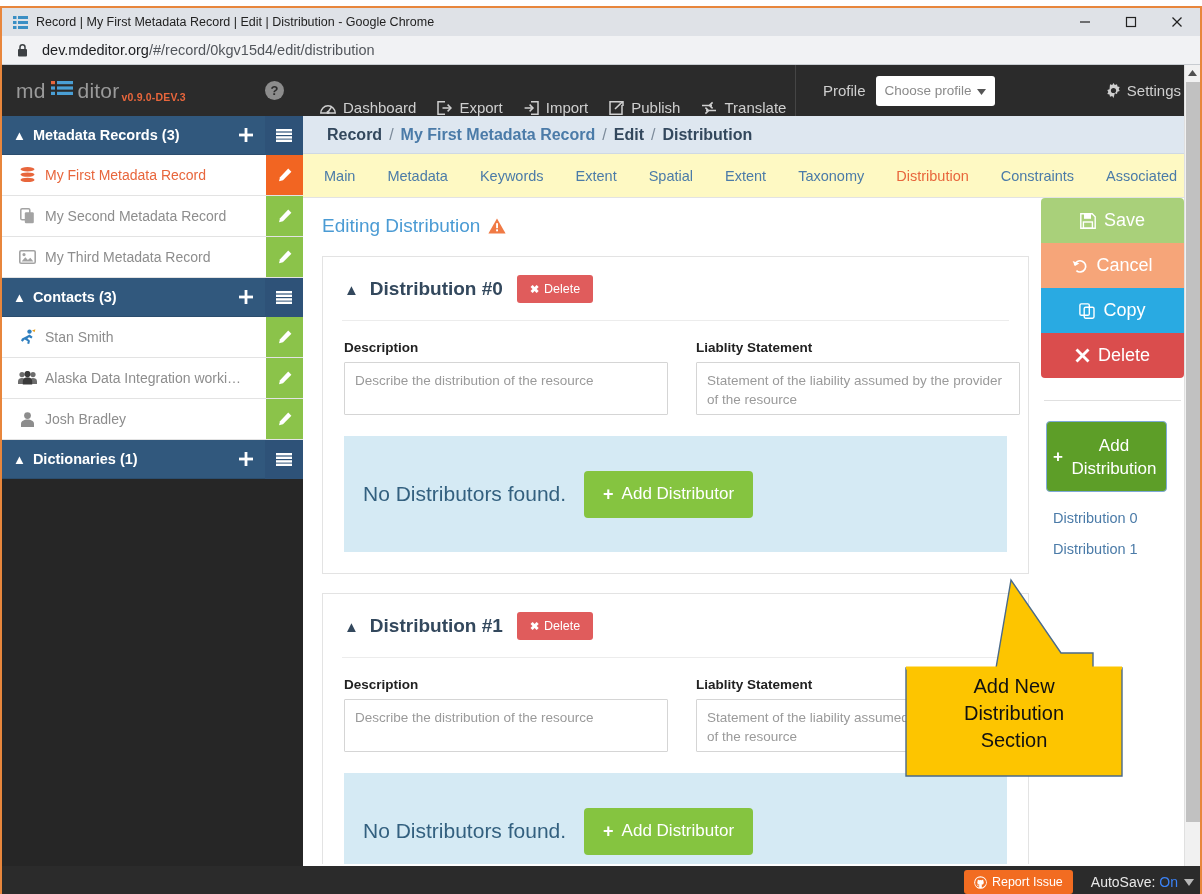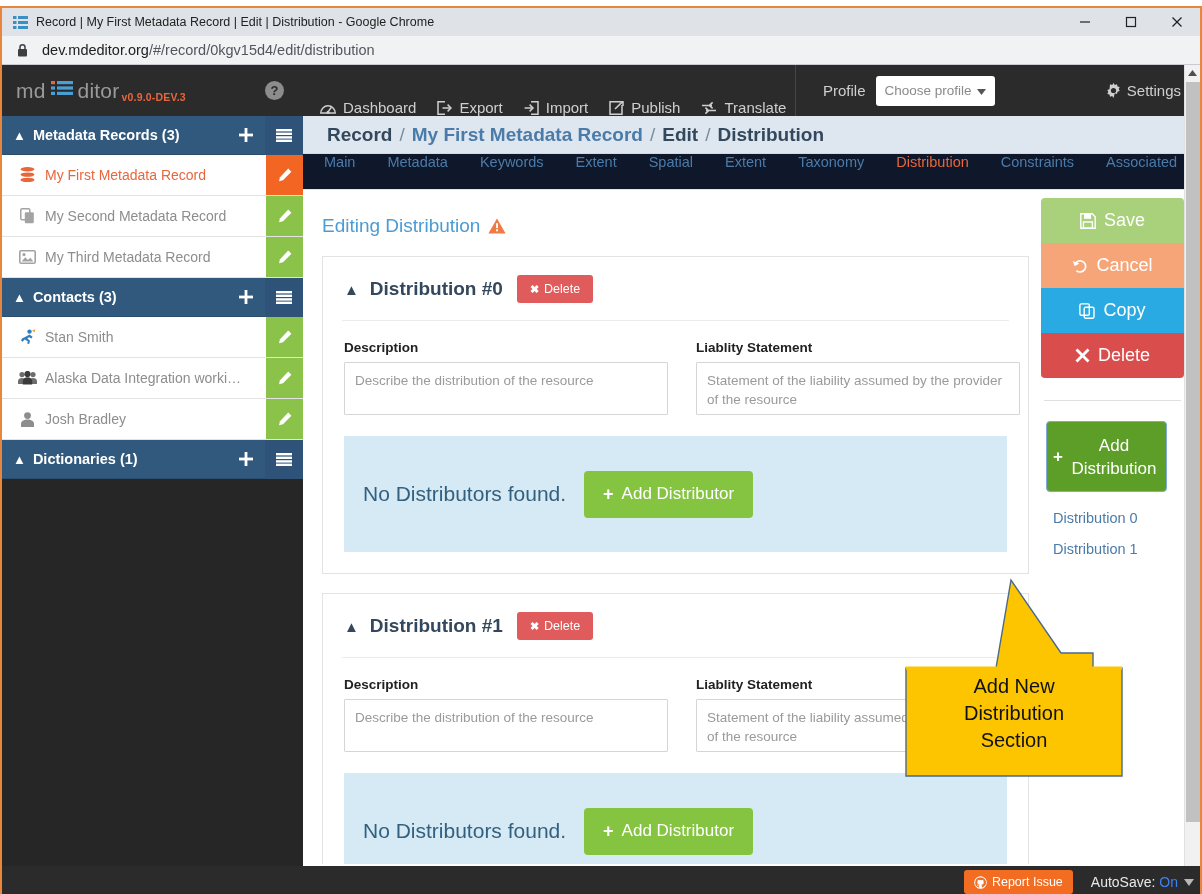--- a/index.html
+++ b/index.html
@@ -123,30 +123,30 @@
     padding: 0 9px; font-size: 13.5px; color: #8a8a8a;
   }
   .settings-item {
     position: absolute; right: 19px; top: 0; height: 51px;
     display: flex; align-items: center; color: #cfcfcf; font-size: 15px;
   }
   .settings-item .ni-ic { margin-right: 6px; display: flex; }
 
   .breadcrumb {
     height: 38px; background: #dee7f0; display: flex; align-items: center;
-    font-size: 19px; color: #33485d; font-weight: bold; padding-left: 24px;
+    font-size: 16px; color: #33485d; font-weight: bold; padding-left: 24px;
     border-bottom: 1px solid #cfd9e4;
   }
   .bc-link { color: #4b7ba8; }
   .bc-sep { color: #7d8c9b; margin: 0 7px; font-weight: normal; }
   .bc-cur { color: #33485d; }
 
   .tabbar {
-    height: 36px; background: #0f172a; border-bottom: 1px solid #e3e3e3;
-    display: flex; align-items: flex-start; padding-left: 21px;
+    height: 44px; background: #fef9c3; border-bottom: 1px solid #e3e3e3;
+    display: flex; align-items: center; padding-left: 21px;
   }
   .tab { font-size: 14.5px; color: #4b7ba8; margin-right: 32px; white-space: nowrap; }
   .tab.active { color: #e8663c; }
 
   .content {
     position: absolute; left: 0; top: 133px; width: 897px; height: 668px;
     overflow: hidden; background: #fff;
   }
   .page-title {
     font-size: 19px; color: #4b9bd4; padding: 17px 0 0 19px;

